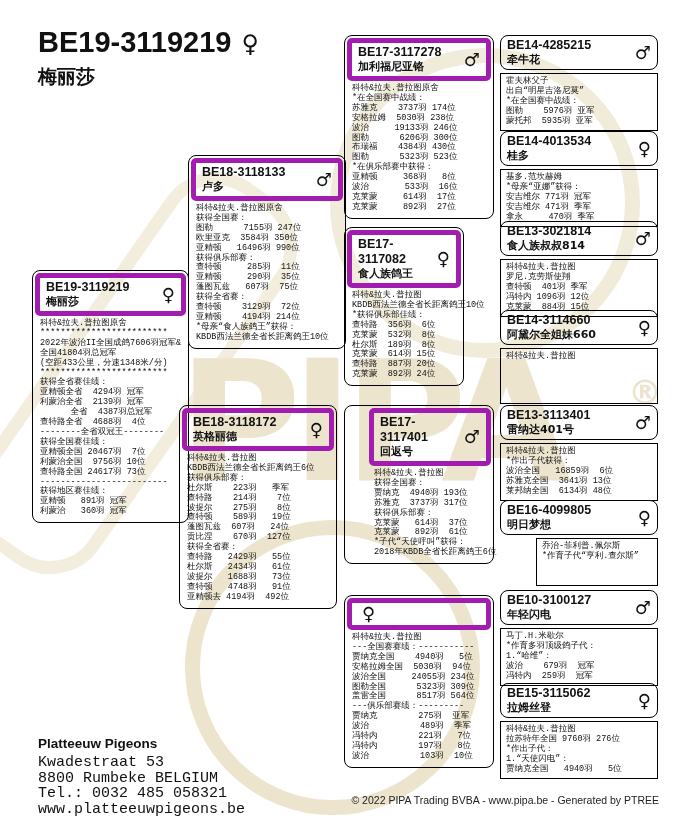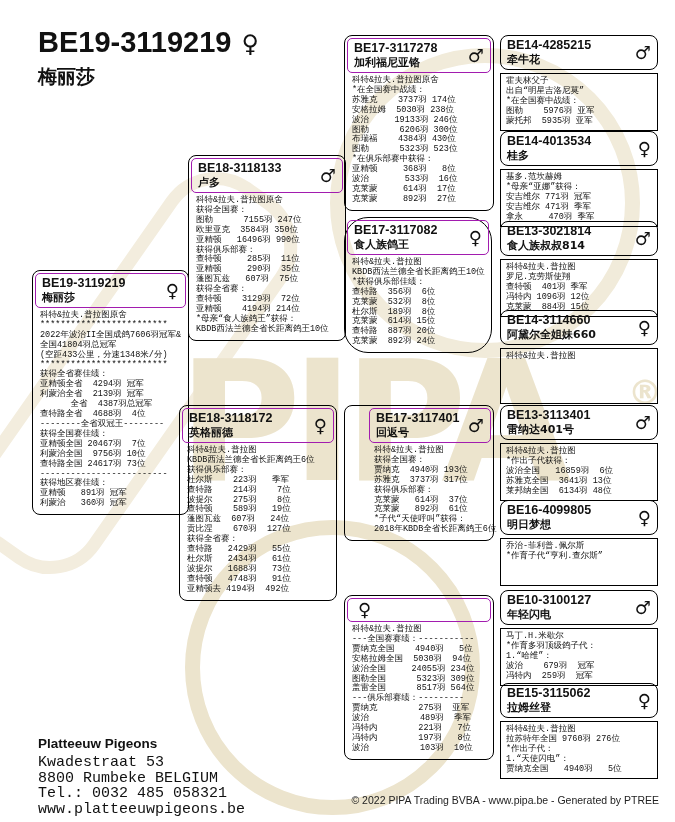--- a/index.html
+++ b/index.html
@@ -15,21 +15,21 @@
   .wm-c2{left:185px;top:520px;width:265px;height:265px;border:15px solid #ece4cd;}
   .wm-c3{left:60px;top:150px;width:120px;height:420px;border:13px solid #f3edde;border-radius:60px;transform:rotate(35deg);}
   
   .title-row{position:absolute;left:38px;top:26px;z-index:2;display:flex;align-items:baseline;gap:10px;}
   .title-ring{font-size:29px;font-weight:800;font-family:"Liberation Sans",sans-serif;}
   .title-sex{font-size:24px;font-weight:700;}
   .subtitle{position:absolute;left:38px;top:64px;z-index:2;font-size:19px;font-weight:700;}
   
   .pbox{position:absolute;z-index:2;box-sizing:border-box;}
   .nested{border:1.5px solid #000;border-radius:8px;padding:2px;}
-  .nested .phead{border:1px solid #a21caf;border-radius:5px;}
+  .nested .phead{border:5px solid #a21caf;border-radius:5px;}
   .split .phead{border:1.5px solid #000;border-radius:8px;margin-bottom:3px;background:transparent;}
   .split .pbody{border:1.5px solid #000;border-radius:0;}
   .phead{display:flex;justify-content:space-between;align-items:center;padding:2px 6px 2px 6px;box-sizing:border-box;}
   .ring{font-family:"Liberation Sans",sans-serif;font-weight:700;font-size:12.5px;line-height:15px;}
   .bname{font-weight:700;font-size:11px;line-height:14px;}
   .sex{font-size:18px;font-weight:700;line-height:18px;padding-left:4px;}
   .pbody{padding:3px 5px;font-family:Liberation Mono, monospace;font-size:8.5px;line-height:9.9px;
          white-space:pre;box-sizing:border-box;}
   .bline{white-space:pre;}
   
@@ -93,21 +93,21 @@
     <div class="phead">
       <div class="phead-text">
         <div class="ring">BE17-3117278</div>
         <div class="bname">加利福尼亚铬</div>
       </div>
       <div class="sex">♂</div>
     </div>
     <div class="pbody"><div class="bline">科特&amp;拉夫.普拉图原舍</div><div class="bline">*在全国赛中战绩：</div><div class="bline">苏雅克    3737羽 174位</div><div class="bline">安格拉姆  5030羽 238位</div><div class="bline">波治     19133羽 246位</div><div class="bline">图勒      6206羽 300位</div><div class="bline">布瑞福    4384羽 430位</div><div class="bline">图勒      5323羽 523位</div><div class="bline">*在俱乐部赛中获得：</div><div class="bline">亚精顿     368羽   8位</div><div class="bline">波治       533羽  16位</div><div class="bline">克莱蒙     614羽  17位</div><div class="bline">克莱蒙     892羽  27位</div></div>
   </div>
 
-  <div class="pbox nested" style="left:344px;top:217px;width:148px;border-radius:24px;">
+  <div class="pbox nested" style="left:344px;top:227px;width:120px;">
     <div class="phead">
       <div class="phead-text">
         <div class="ring">BE17-3117082</div>
         <div class="bname">食人族鸽王</div>
       </div>
       <div class="sex">♀</div>
     </div>
     <div class="pbody"><div class="bline">科特&amp;拉夫.普拉图</div><div class="bline">KBDB西法兰德全省长距离鸽王10位</div><div class="bline">*获得俱乐部佳绩：</div><div class="bline">查特路  356羽  6位</div><div class="bline">克莱蒙  532羽  8位</div><div class="bline">杜尔斯  189羽  8位</div><div class="bline">克莱蒙  614羽 15位</div><div class="bline">查特路  887羽 20位</div><div class="bline">克莱蒙  892羽 24位</div></div>
   </div>
 
@@ -185,21 +185,21 @@
   </div>
 
   <div class="pbox split" style="left:500px;top:500px;width:158px;">
     <div class="phead">
       <div class="phead-text">
         <div class="ring">BE16-4099805</div>
         <div class="bname">明日梦想</div>
       </div>
       <div class="sex">♀</div>
     </div>
-    <div class="pbody" style="min-height:48px;"><div class="bline">乔治-菲利普.佩尔斯</div><div class="bline">*作育子代“亨利.查尔斯”</div></div>
+    <div class="pbody" style="min-height:48px;margin-left:36px;"><div class="bline">乔治-菲利普.佩尔斯</div><div class="bline">*作育子代“亨利.查尔斯”</div></div>
   </div>
 
   <div class="pbox split" style="left:500px;top:590px;width:158px;">
     <div class="phead">
       <div class="phead-text">
         <div class="ring">BE10-3100127</div>
         <div class="bname">年轻闪电</div>
       </div>
       <div class="sex">♂</div>
     </div>

